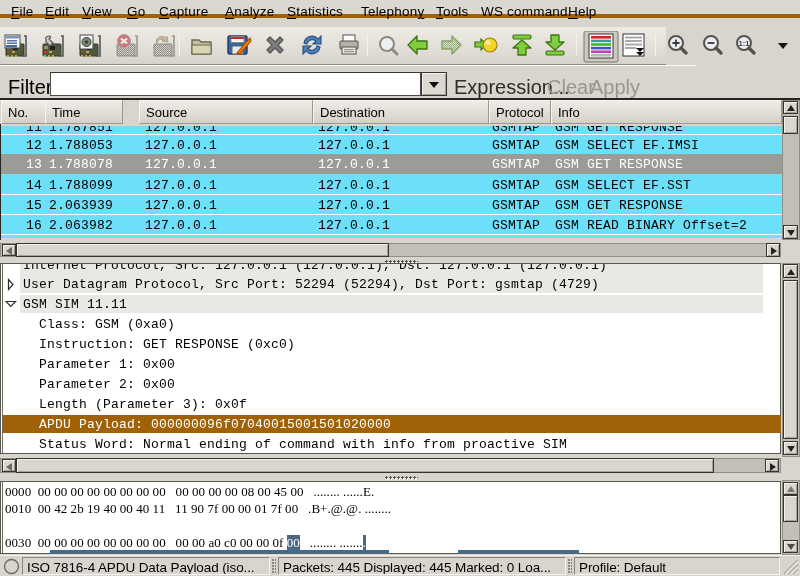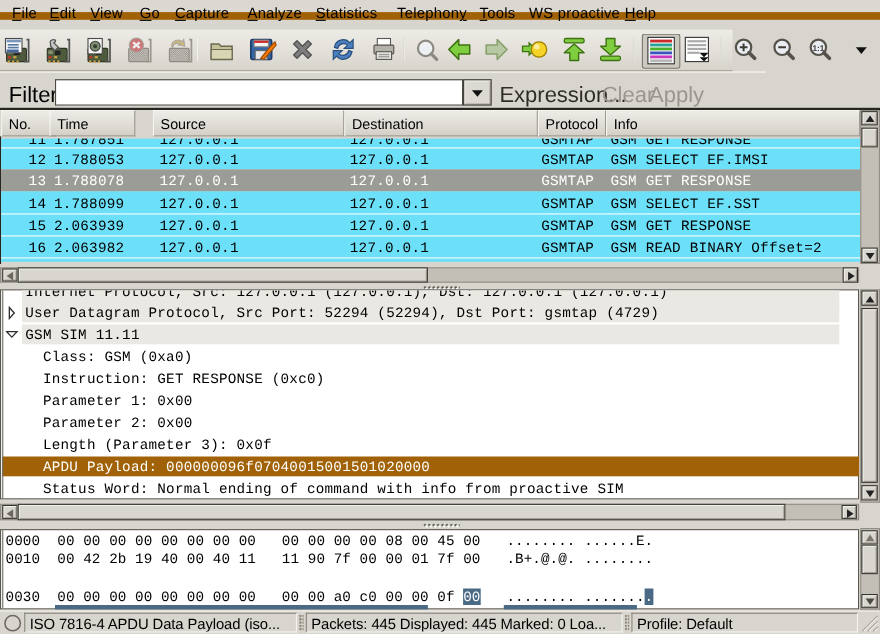--- a/index.html
+++ b/index.html
@@ -3,21 +3,21 @@
 <meta charset="utf-8">
 <style>
 * { margin:0; padding:0; box-sizing:border-box; }
 html,body { width:800px; height:576px; overflow:hidden; }
 body { font-family:"Liberation Sans",sans-serif; font-size:13px; background:#d8d5ce; position:relative; }
 .abs { position:absolute; }
 .mono { font-family:"Liberation Mono",monospace; font-size:13px; letter-spacing:0.2px; white-space:pre; }
 u { text-decoration:underline; text-underline-offset:2px; }
 
 
-#menubar { left:0; top:0; width:800px; height:18px; background:#dbd8d1; border-bottom:7px solid #a16207; }
+#menubar { left:0; top:0; width:800px; height:18px; background:#dbd8d1; border-bottom:4px solid #a16207; }
 #menubar span { position:absolute; top:4px; color:#000; font-size:13.5px; letter-spacing:0.2px; }
 
 
 #toolbar { left:0; top:27px; width:666px; height:38px;
   background:linear-gradient(#edebe5,#e0ddd6 65%,#d6d3cb); border-bottom:1px solid #8f8b82; }
 .tsep { position:absolute; top:7px; width:1px; height:22px; background:#b0aca3; border-right:1px solid #f4f3ef; }
 
 
 #filterbar { font-size:20px; left:0; top:65px; width:696px; height:35px; background:#d8d5ce; border-top:1px solid #fbfaf7; }
 #fentry { left:50px; top:6px; width:371px; height:24px; background:#fff; border:1px solid #4d4b44;
@@ -54,21 +54,21 @@
 
 
 #details { left:0; top:263px; width:781px; height:191px; background:#fff; border:1px solid #5a574f; }
 .drow { position:absolute; left:1px; width:779px; height:18px; }
 .band { position:absolute; left:18px; top:0; width:743px; height:100%; background:#eae8e2; }
 .dtext { position:absolute; top:2px; }
 .dsel { background:#a16207; }
 
 
 #hex { left:0; top:481px; width:781px; height:73px; background:#fff; border:1px solid #5a574f; }
-.hxr { position:absolute; left:4px; }
+.hxr { position:absolute; left:4px;font-family:Liberation Serif, serif; }
 .hx { letter-spacing:0.05px; }
 
 
 #status { left:0; top:555px; width:800px; height:21px; background:#d8d5ce; border-top:1px solid #f2f1ed; }
 .sbox { position:absolute; top:1px; height:18px; background:#d8d5ce; border:1px solid #89857c;
   border-bottom-color:#f4f3ef; border-right-color:#f4f3ef; overflow:hidden; white-space:nowrap; }
 .sbox span { position:absolute; left:4px; top:2px; font-size:13.5px; letter-spacing:-0.1px; }
 .grip { position:absolute; top:3px; width:4px; height:14px;
   background-image:radial-gradient(circle at 1px 1px,#8a8679 1px,transparent 1.2px); background-size:3px 3px; }
 </style>
@@ -78,21 +78,21 @@
 <div id="menubar" class="abs">
 <span style="left:11px"><u>F</u>ile</span>
 <span style="left:45px"><u>E</u>dit</span>
 <span style="left:82px"><u>V</u>iew</span>
 <span style="left:127px"><u>G</u>o</span>
 <span style="left:159px"><u>C</u>apture</span>
 <span style="left:225px"><u>A</u>nalyze</span>
 <span style="left:287px"><u>S</u>tatistics</span>
 <span style="left:361px">Telephon<u>y</u></span>
 <span style="left:436px"><u>T</u>ools</span>
-<span style="left:481px">WS proactive</span>
+<span style="left:481px">WS command</span>
 <span style="left:568px"><u>H</u>elp</span>
 </div>
 
 <div id="toolbar" class="abs">
 <div class="tsep" style="left:179px"></div>
 <div class="tsep" style="left:367px"></div>
 <div class="tsep" style="left:576px"></div>
 <div class="tsep" style="left:655px"></div>
 <svg class="abs" style="left:0;top:4px" width="800" height="32" viewBox="0 0 800 32">
 <defs>

